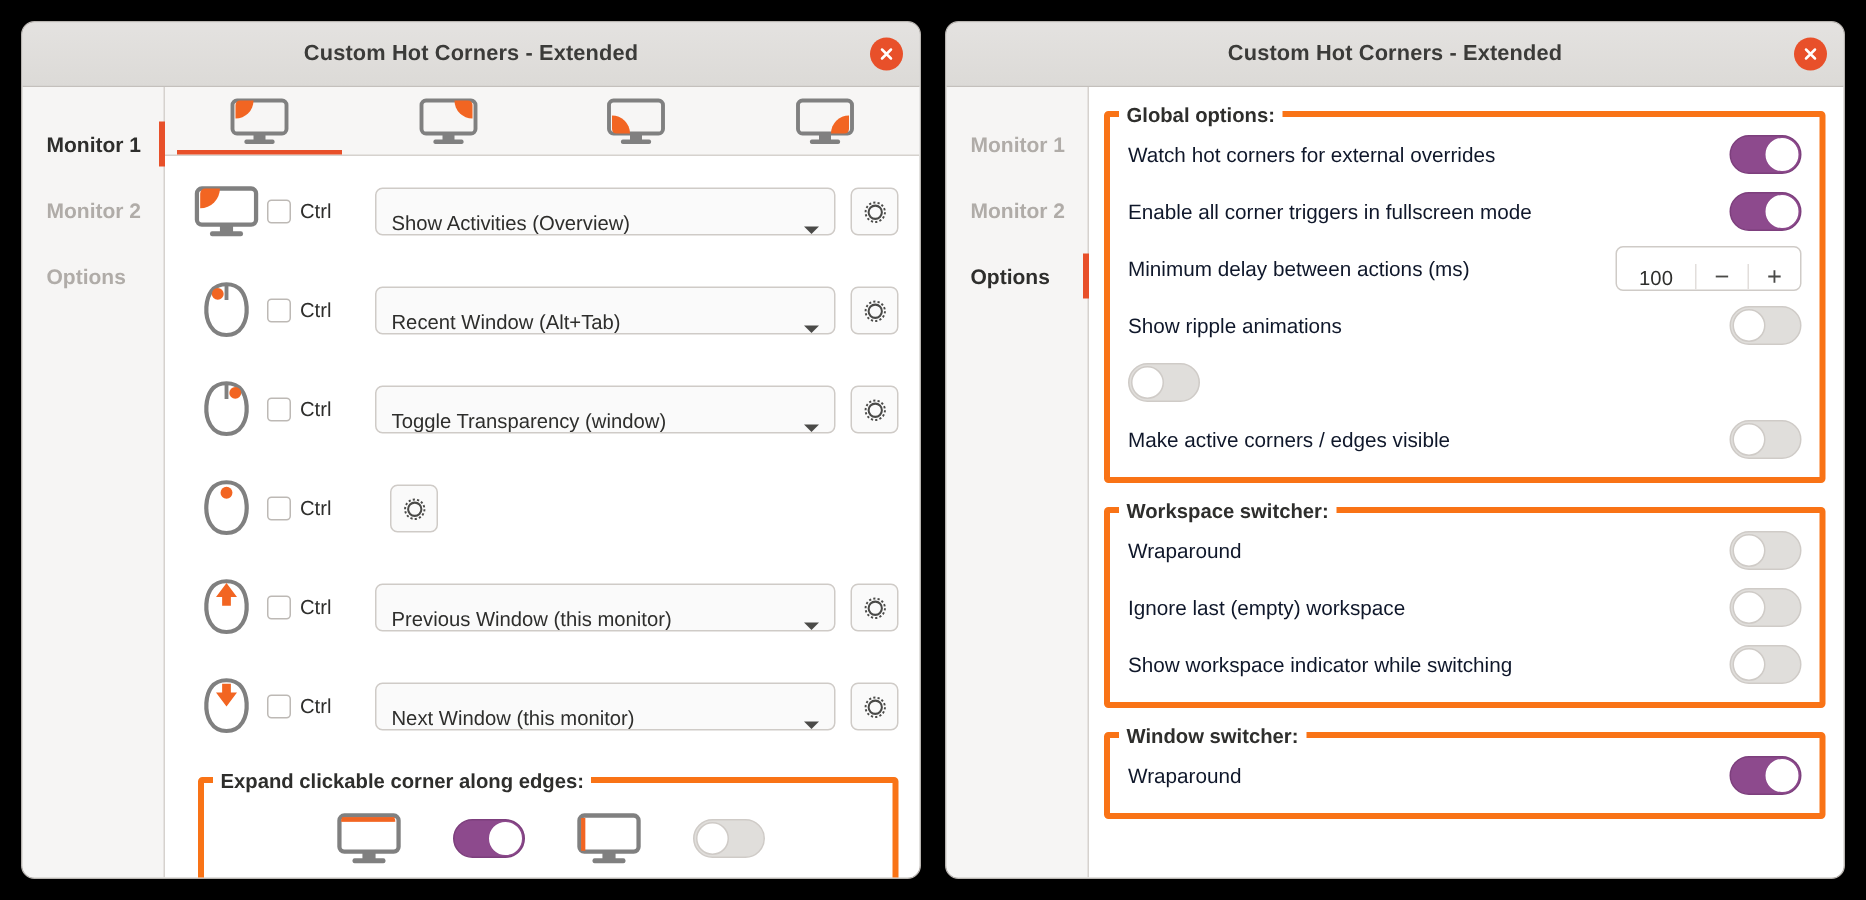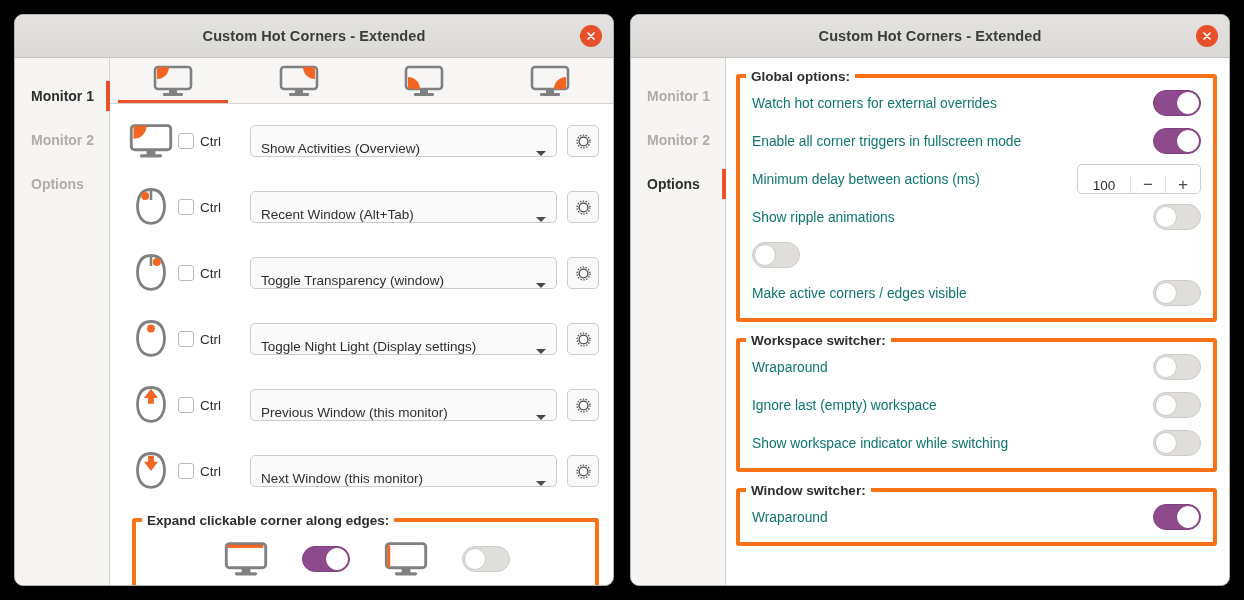--- a/index.html
+++ b/index.html
@@ -84,21 +84,21 @@
     height:3px; background:#e8502a;
   }
 
   
   .rows { padding: 4px 0 0 0; flex: 1 1 auto; }
   .corner-row {
     display: flex; align-items: center;
     height: 66px; padding-left: 14px; padding-right: 14px;
   }
   .row-icon { width: 54px; flex: 0 0 54px; display:flex; align-items:center; justify-content:center; }
-  .ctrl-box { display: flex; align-items: center; gap: 6px; width: 72px; flex:0 0 72px; cursor:pointer; }
+  .ctrl-box { display: flex; gap: 6px; width: 72px; flex:0 0 72px; cursor:pointer; }
   .chk {
     width: 16px; height: 16px; border: 1px solid #bdb9b5;
     border-radius: 3px; background: #fff;
   }
   .ctrl-label { font-size: 13.5px; color: #2e2e2c; }
   .combo {
     flex: 1 1 auto; height: 32px;
     border: 1px solid #cfcbc7; border-radius: 5px;
     background: #fafafa;
     display: flex; align-items: flex-end;
@@ -158,21 +158,21 @@
   .options-pane {
     flex: 1 1 auto; background: #ffffff;
     padding: 16px 12px 6px 10px;
     overflow: hidden;
   }
   .opt-frame { margin: 0 0 16px 0; padding: 6px 12px 6px 12px; }
   .opt-row {
     display: flex; align-items: center;
     height: 38px;
   }
-  .opt-label { flex: 1 1 auto; font-size: 13.8px; color: #0f766e; }
+  .opt-label { flex: 1 1 auto; font-size: 13.8px; color: #0f172a; }
 
   .spin {
     display: flex; align-items: flex-end; height: 30px;
     border: 1px solid #cfcbc7; border-radius: 5px; overflow: hidden;
     background: #fff; flex: 0 0 auto;
   }
   .spin-val {
     width: 52px; display:flex; align-items:center; justify-content:center;
     font-size: 13.5px; color: #2e2e2c; cursor: text;
   }
@@ -325,24 +325,20 @@
           <div class="corner-row">
             <div class="row-icon">
               <svg width="40" height="42" viewBox="0 0 34 36">
                 <path d="M17 3 C9 3 6 9 5.5 16 C5 24 8.5 32 17 32 C25.5 32 29 24 28.5 16 C28 9 25 3 17 3 Z" fill="none" stroke="#808080" stroke-width="2.4"></path>
                 <circle cx="17" cy="9" r="3.4" fill="#f26522"></circle>
               </svg>
             </div>
             <div class="ctrl-box">
               <span class="chk"></span>
               <span class="ctrl-label">Ctrl</span>
-            </div>
-            <div class="combo">
-              <span class="combo-label">Toggle Night Light (Display settings)</span>
-              <span class="caret"></span>
             </div>
             <div class="gear-btn">
               <svg width="17" height="17" viewBox="0 0 20 20">
                 <circle cx="10" cy="10" r="5.2" fill="none" stroke="#4a4a48" stroke-width="1.6"></circle>
                 <circle cx="10" cy="10" r="7.6" fill="none" stroke="#4a4a48" stroke-width="1.5" stroke-dasharray="1.7 1.7"></circle>
               </svg>
             </div>
           </div>
 
           <div class="corner-row">

